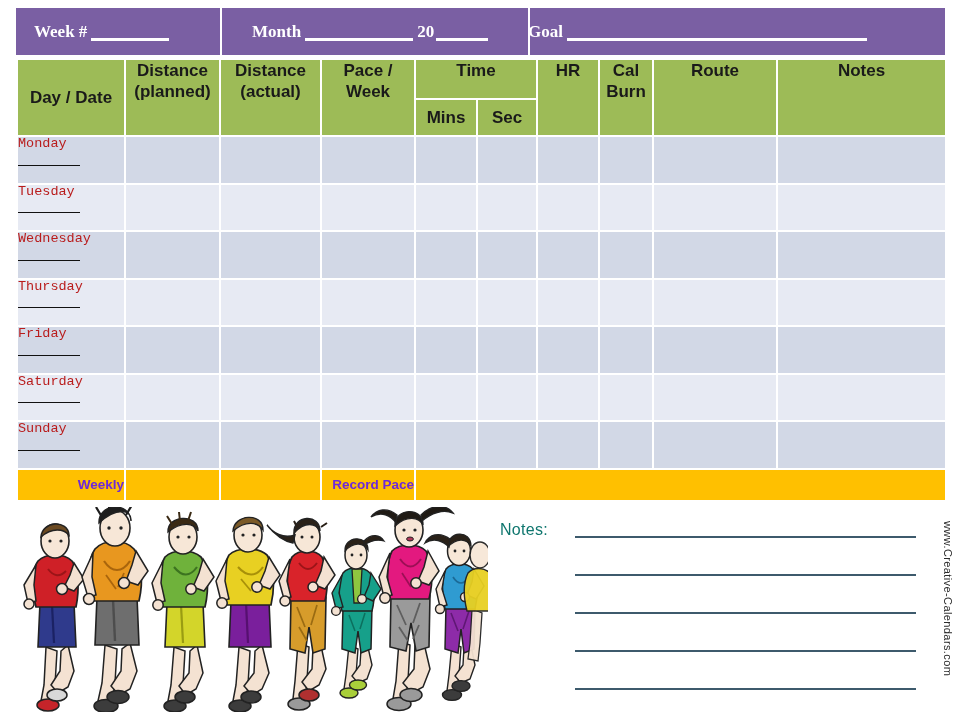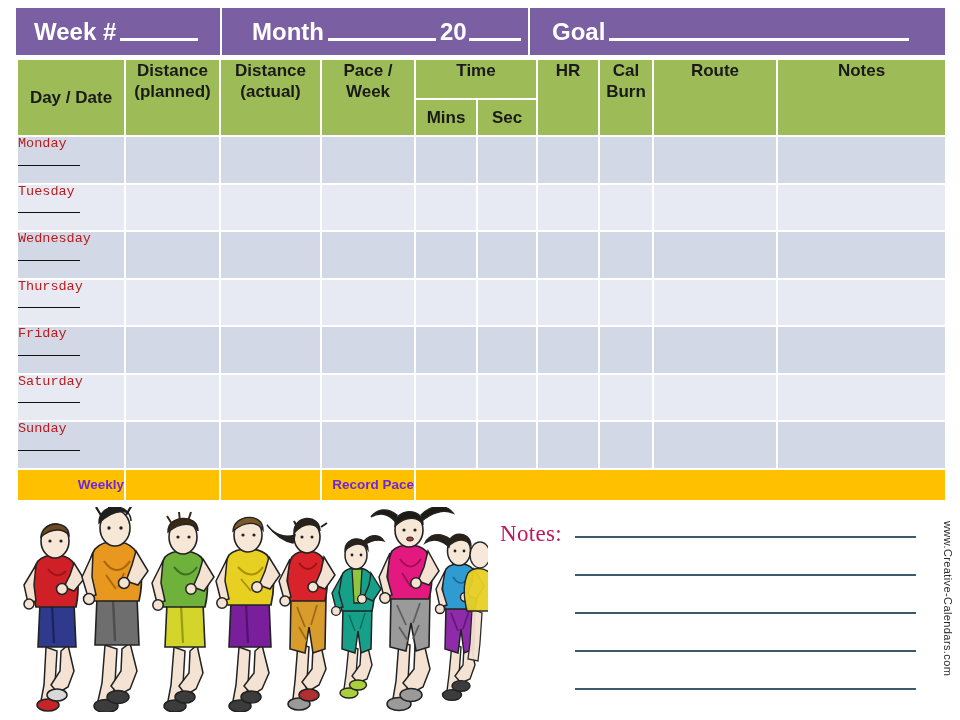--- a/index.html
+++ b/index.html
@@ -9,26 +9,26 @@
     overflow:hidden;position:relative;
   }
 
   
   .purple-bar{
     position:absolute;left:16px;top:8px;width:929px;height:47px;
     background:#7a5fa3;display:flex;align-items:center;
   }
   .purple-cell{
     height:100%;display:flex;align-items:center;
-    color:#ffffff;font-weight:bold;font-size:24px;
-    position:relative;box-sizing:border-box;
+    color:#ffffff;font-weight:bold;font-size:17px;
+    position:relative;box-sizing:border-box;font-family:Liberation Serif, serif;
   }
   .pc-week{width:204px;padding-left:18px;}
   .pc-month{width:308px;padding-left:32px;}
-  .pc-goal{flex:1;padding-left:24px;}
+  .pc-goal{flex:1;padding-left:0;}
   .pdiv{position:absolute;top:0;width:2px;height:100%;background:#ffffff;}
   .blank{
     display:inline-block;border-bottom:3px solid #ffffff;
     height:16px;vertical-align:bottom;margin:0 4px;
   }
   .bl-week{width:78px;}
   .bl-month{width:108px;}
   .bl-year{width:52px;margin-left:2px;}
   .bl-goal{width:300px;}
 
@@ -71,21 +71,21 @@
 
   
   .bottom{
     position:absolute;left:0;top:507px;width:960px;height:213px;
   }
   .runners{
     position:absolute;left:18px;top:0;width:470px;height:205px;
   }
   .notes-label{
     position:absolute;left:500px;top:14px;
-    font-size:23px;color:#be185d;letter-spacing:.3px;font-family:Liberation Serif, serif;
+    font-size:16px;color:#0f766e;letter-spacing:.3px;
   }
   .nline{
     position:absolute;left:575px;width:341px;height:0;
     border-bottom:2px solid #3d5a6c;
   }
   .watermark{
     position:absolute;right:6px;top:14px;
     font-size:11px;color:#2b2b2b;
     writing-mode:vertical-rl;text-orientation:mixed;
     letter-spacing:.4px;white-space:nowrap;

